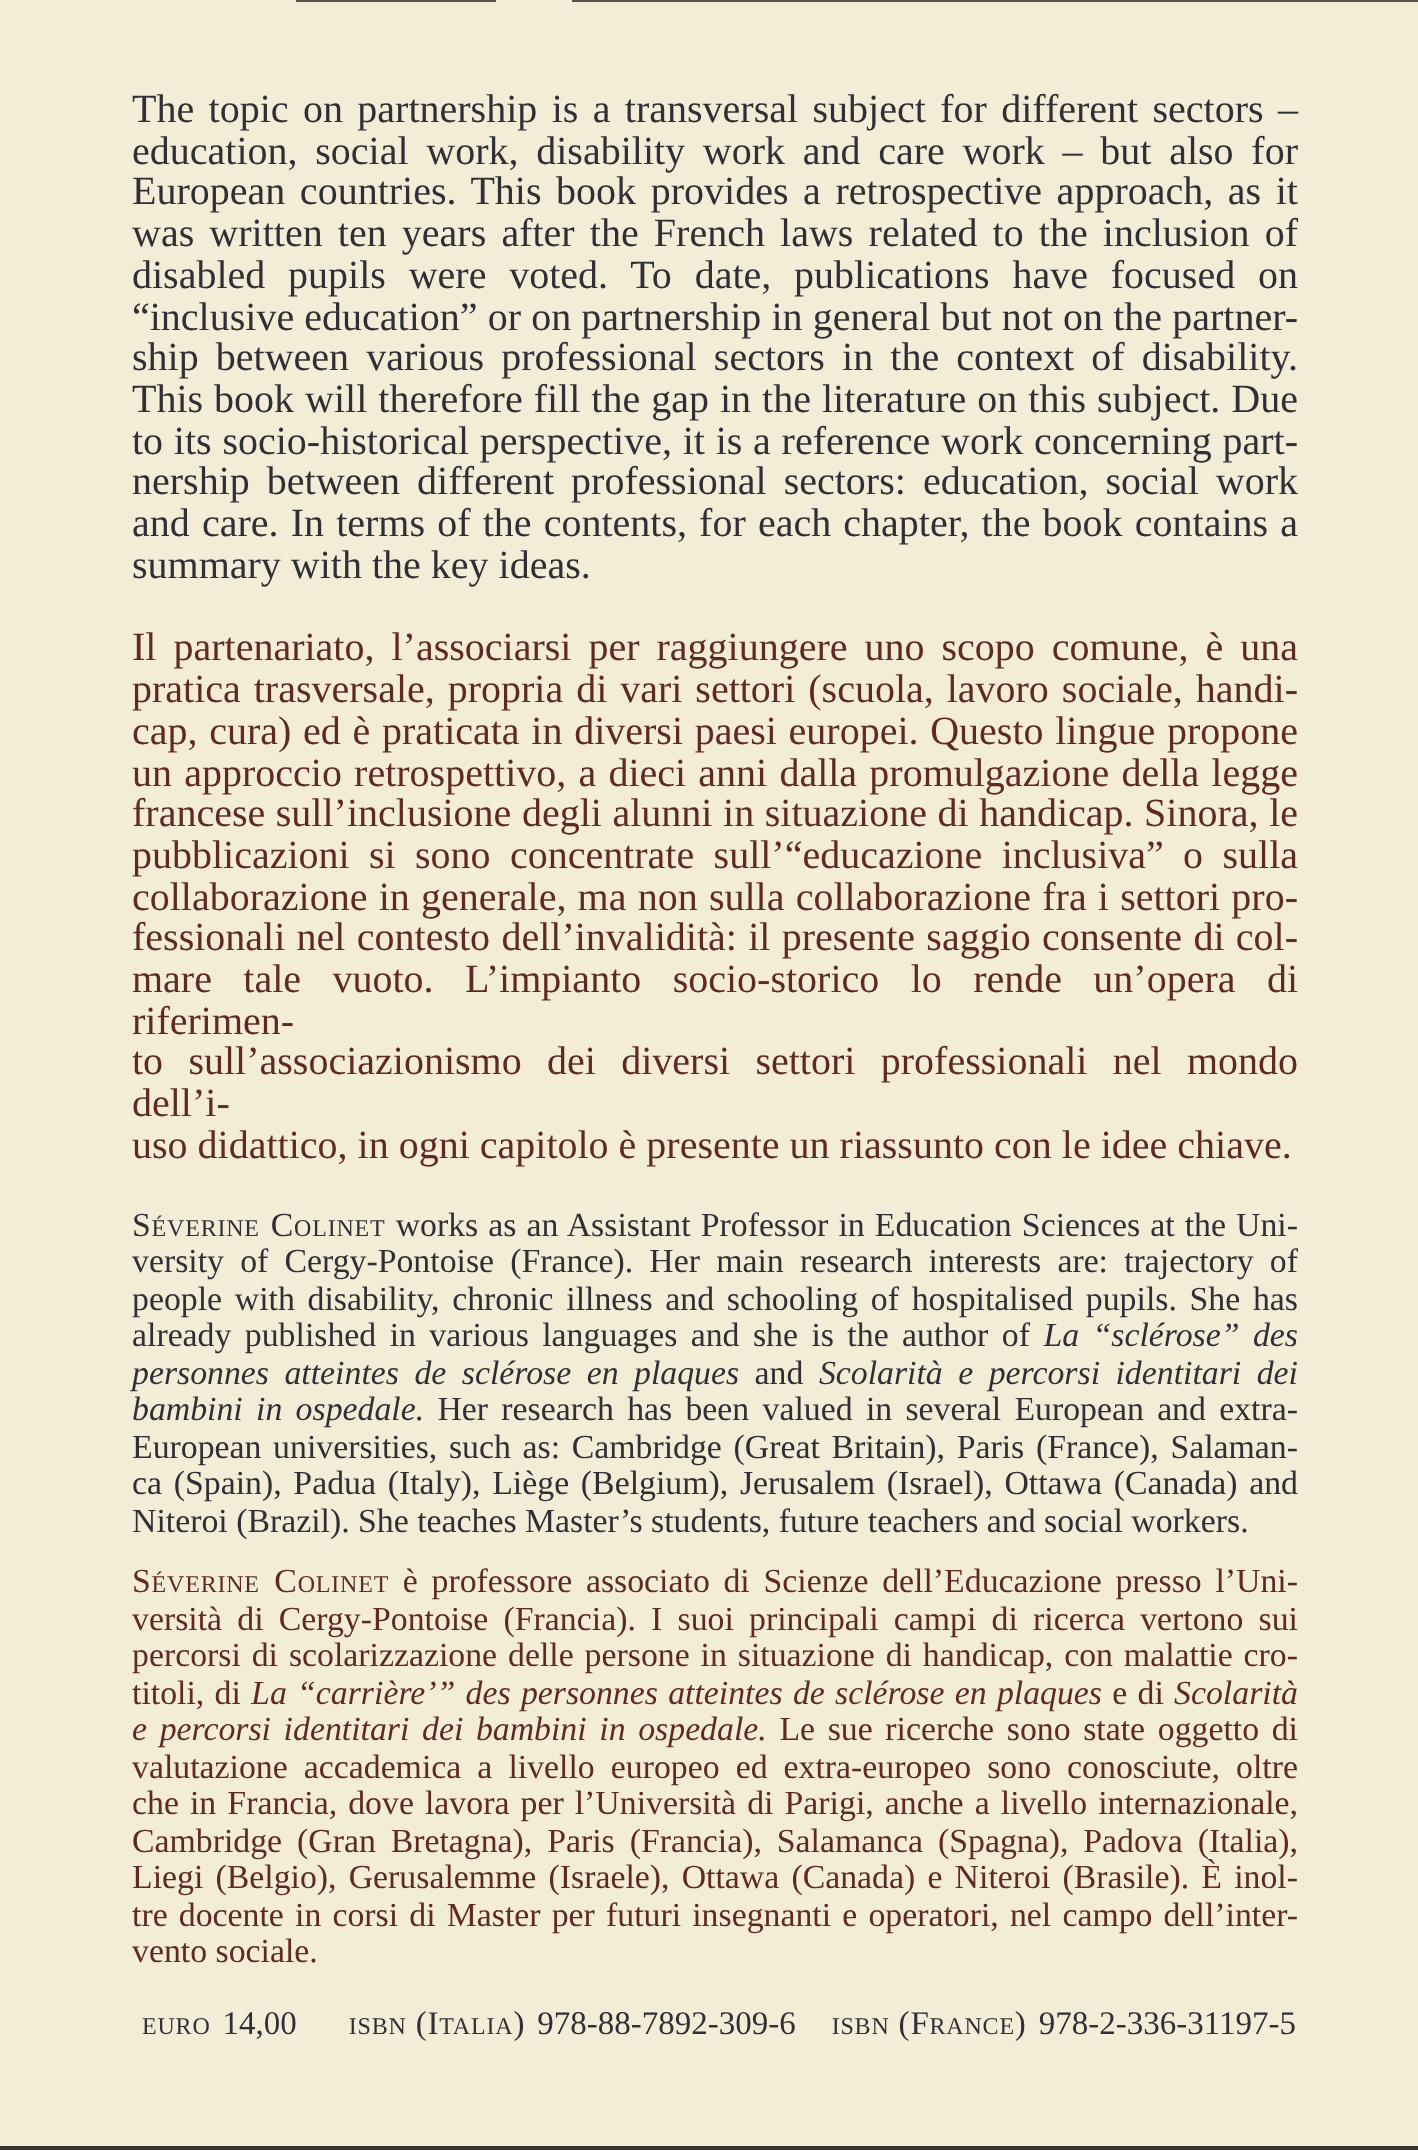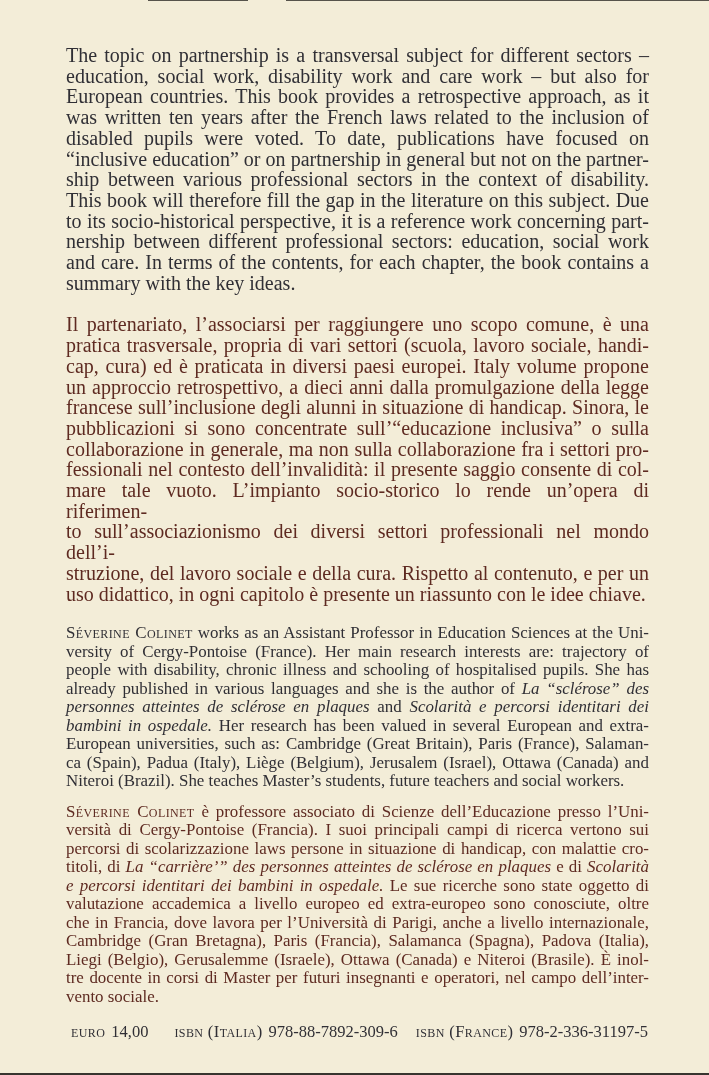--- a/index.html
+++ b/index.html
@@ -57,48 +57,47 @@
         <div class="tline"><span>This book will therefore fill the gap in the literature on this subject. Due</span></div>
         <div class="tline"><span>to its socio-historical perspective, it is a reference work concerning part-</span></div>
         <div class="tline"><span>nership between different professional sectors: education, social work</span></div>
         <div class="tline"><span>and care. In terms of the contents, for each chapter, the book contains a</span></div>
         <div class="tline last"><span>summary with the key ideas.</span></div>
       </div>
 
     <div id="blurb-it" class="para body-text maroon">
         <div class="tline"><span>Il partenariato, l’associarsi per raggiungere uno scopo comune, è una</span></div>
         <div class="tline"><span>pratica trasversale, propria di vari settori (scuola, lavoro sociale, handi-</span></div>
-        <div class="tline"><span>cap, cura) ed è praticata in diversi paesi europei. Italy volume propone</span></div>
+        <div class="tline"><span>cap, cura) ed è praticata in diversi paesi europei. Questo lingue propone</span></div>
         <div class="tline"><span>un approccio retrospettivo, a dieci anni dalla promulgazione della legge</span></div>
         <div class="tline"><span>francese sull’inclusione degli alunni in situazione di handicap. Sinora, le</span></div>
         <div class="tline"><span>pubblicazioni si sono concentrate sull’“educazione inclusiva” o sulla</span></div>
         <div class="tline"><span>collaborazione in generale, ma non sulla collaborazione fra i settori pro-</span></div>
         <div class="tline"><span>fessionali nel contesto dell’invalidità: il presente saggio consente di col-</span></div>
         <div class="tline"><span>mare tale vuoto. L’impianto socio-storico lo rende un’opera di riferimen-</span></div>
         <div class="tline"><span>to sull’associazionismo dei diversi settori professionali nel mondo dell’i-</span></div>
-        <div class="tline"><span>struzione, del lavoro sociale e della cura. Rispetto al contenuto, e per un</span></div>
         <div class="tline last"><span>uso didattico, in ogni capitolo è presente un riassunto con le idee chiave.</span></div>
       </div>
 
     <div id="bio-en" class="para bio-text dark">
         <div class="tline"><span class="sc">Séverine Colinet</span><span> works as an Assistant Professor in Education Sciences at the Uni-</span></div>
         <div class="tline"><span>versity of Cergy-Pontoise (France). Her main research interests are: trajectory of</span></div>
         <div class="tline"><span>people with disability, chronic illness and schooling of hospitalised pupils. She has</span></div>
         <div class="tline"><span>already published in various languages and she is the author of </span><span class="it">La “sclérose” des</span></div>
         <div class="tline"><span class="it">personnes atteintes de sclérose en plaques</span><span> and </span><span class="it">Scolarità e percorsi identitari dei</span></div>
         <div class="tline"><span class="it">bambini in ospedale.</span><span> Her research has been valued in several European and extra-</span></div>
         <div class="tline"><span>European universities, such as: Cambridge (Great Britain), Paris (France), Salaman-</span></div>
         <div class="tline"><span>ca (Spain), Padua (Italy), Liège (Belgium), Jerusalem (Israel), Ottawa (Canada) and</span></div>
         <div class="tline last"><span>Niteroi (Brazil). She teaches Master’s students, future teachers and social workers.</span></div>
       </div>
 
     <div id="bio-it" class="para bio-text maroon">
         <div class="tline"><span class="sc">Séverine Colinet</span><span> è professore associato di Scienze dell’Educazione presso l’Uni-</span></div>
         <div class="tline"><span>versità di Cergy-Pontoise (Francia). I suoi principali campi di ricerca vertono sui</span></div>
-        <div class="tline"><span>percorsi di scolarizzazione laws persone in situazione di handicap, con malattie cro-</span></div>
+        <div class="tline"><span>percorsi di scolarizzazione delle persone in situazione di handicap, con malattie cro-</span></div>
         <div class="tline"><span>titoli, di </span><span class="it">La “carrière’” des personnes atteintes de sclérose en plaques</span><span> e di </span><span class="it">Scolarità</span></div>
         <div class="tline"><span class="it">e percorsi identitari dei bambini in ospedale.</span><span> Le sue ricerche sono state oggetto di</span></div>
         <div class="tline"><span>valutazione accademica a livello europeo ed extra-europeo sono conosciute, oltre</span></div>
         <div class="tline"><span>che in Francia, dove lavora per l’Università di Parigi, anche a livello internazionale,</span></div>
         <div class="tline"><span>Cambridge (Gran Bretagna), Paris (Francia), Salamanca (Spagna), Padova (Italia),</span></div>
         <div class="tline"><span>Liegi (Belgio), Gerusalemme (Israele), Ottawa (Canada) e Niteroi (Brasile). È inol-</span></div>
         <div class="tline"><span>tre docente in corsi di Master per futuri insegnanti e operatori, nel campo dell’inter-</span></div>
         <div class="tline last"><span>vento sociale.</span></div>
       </div>
 

